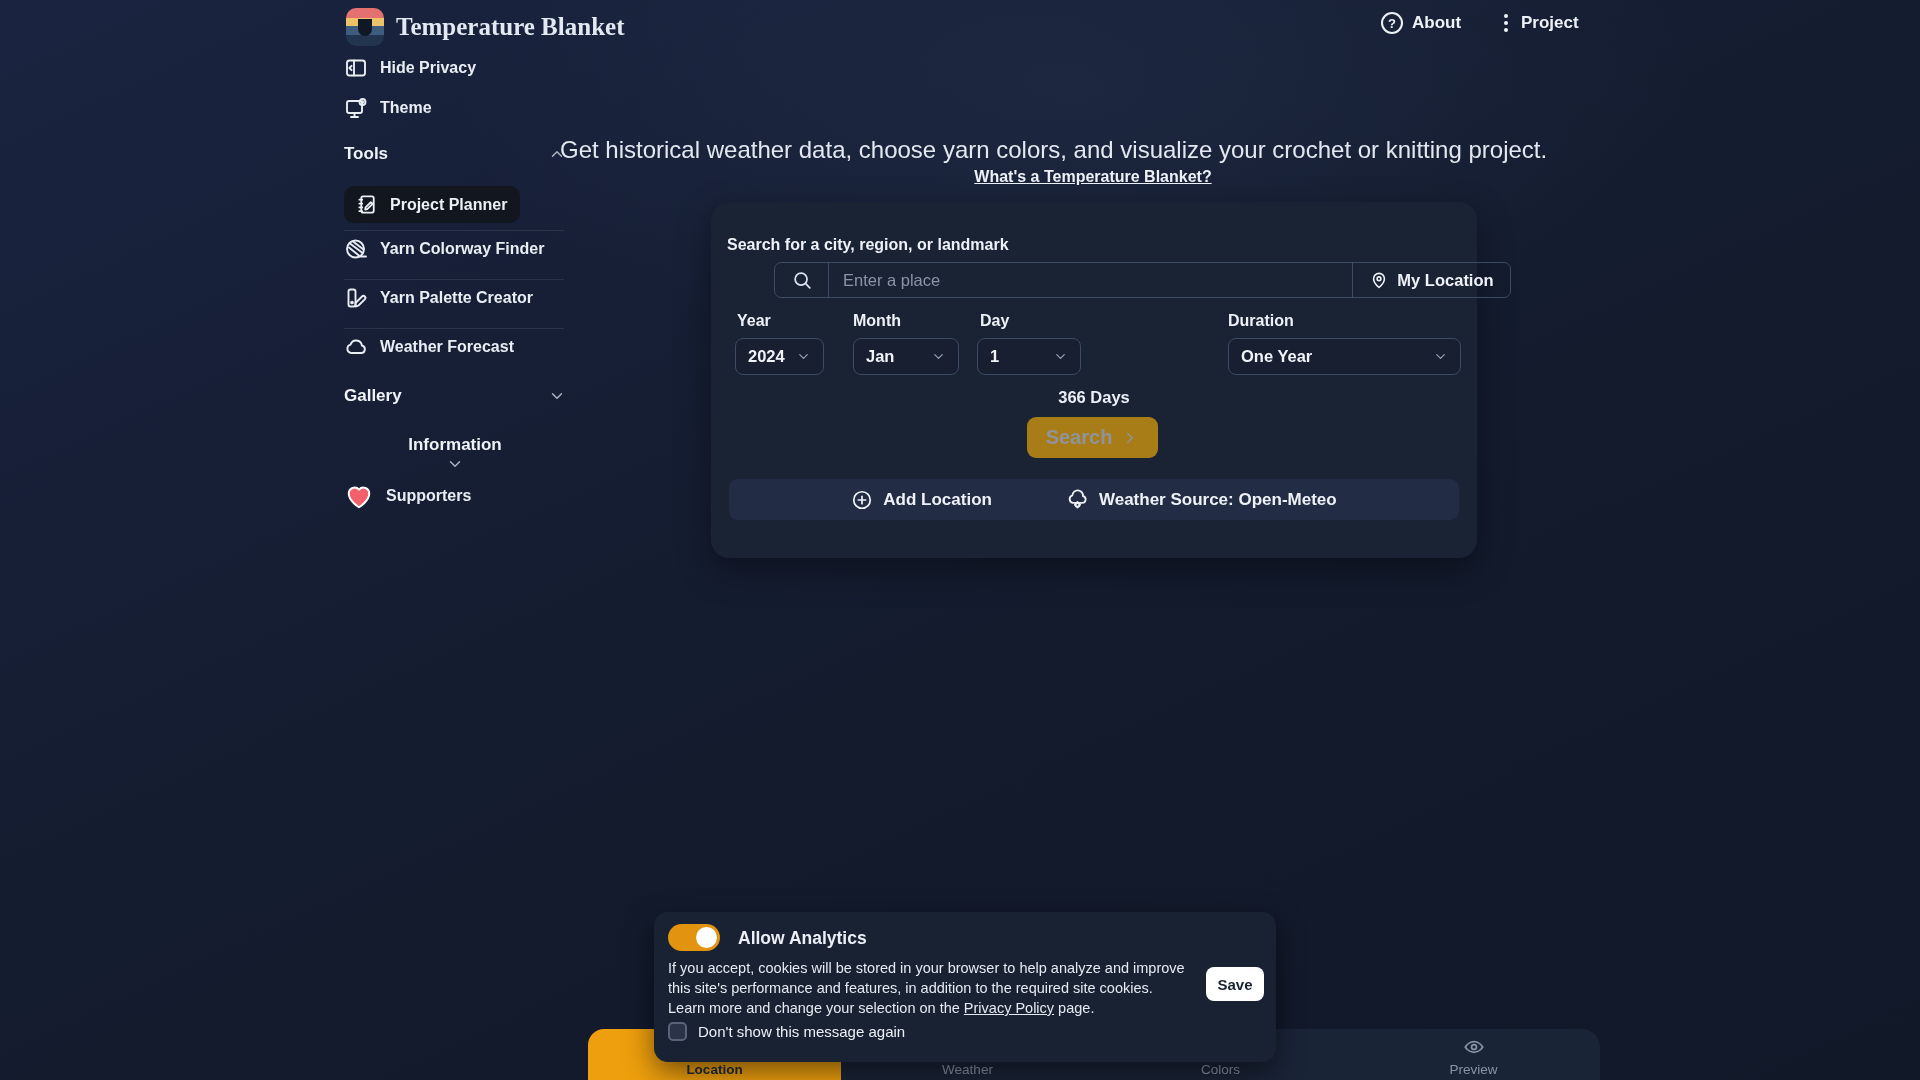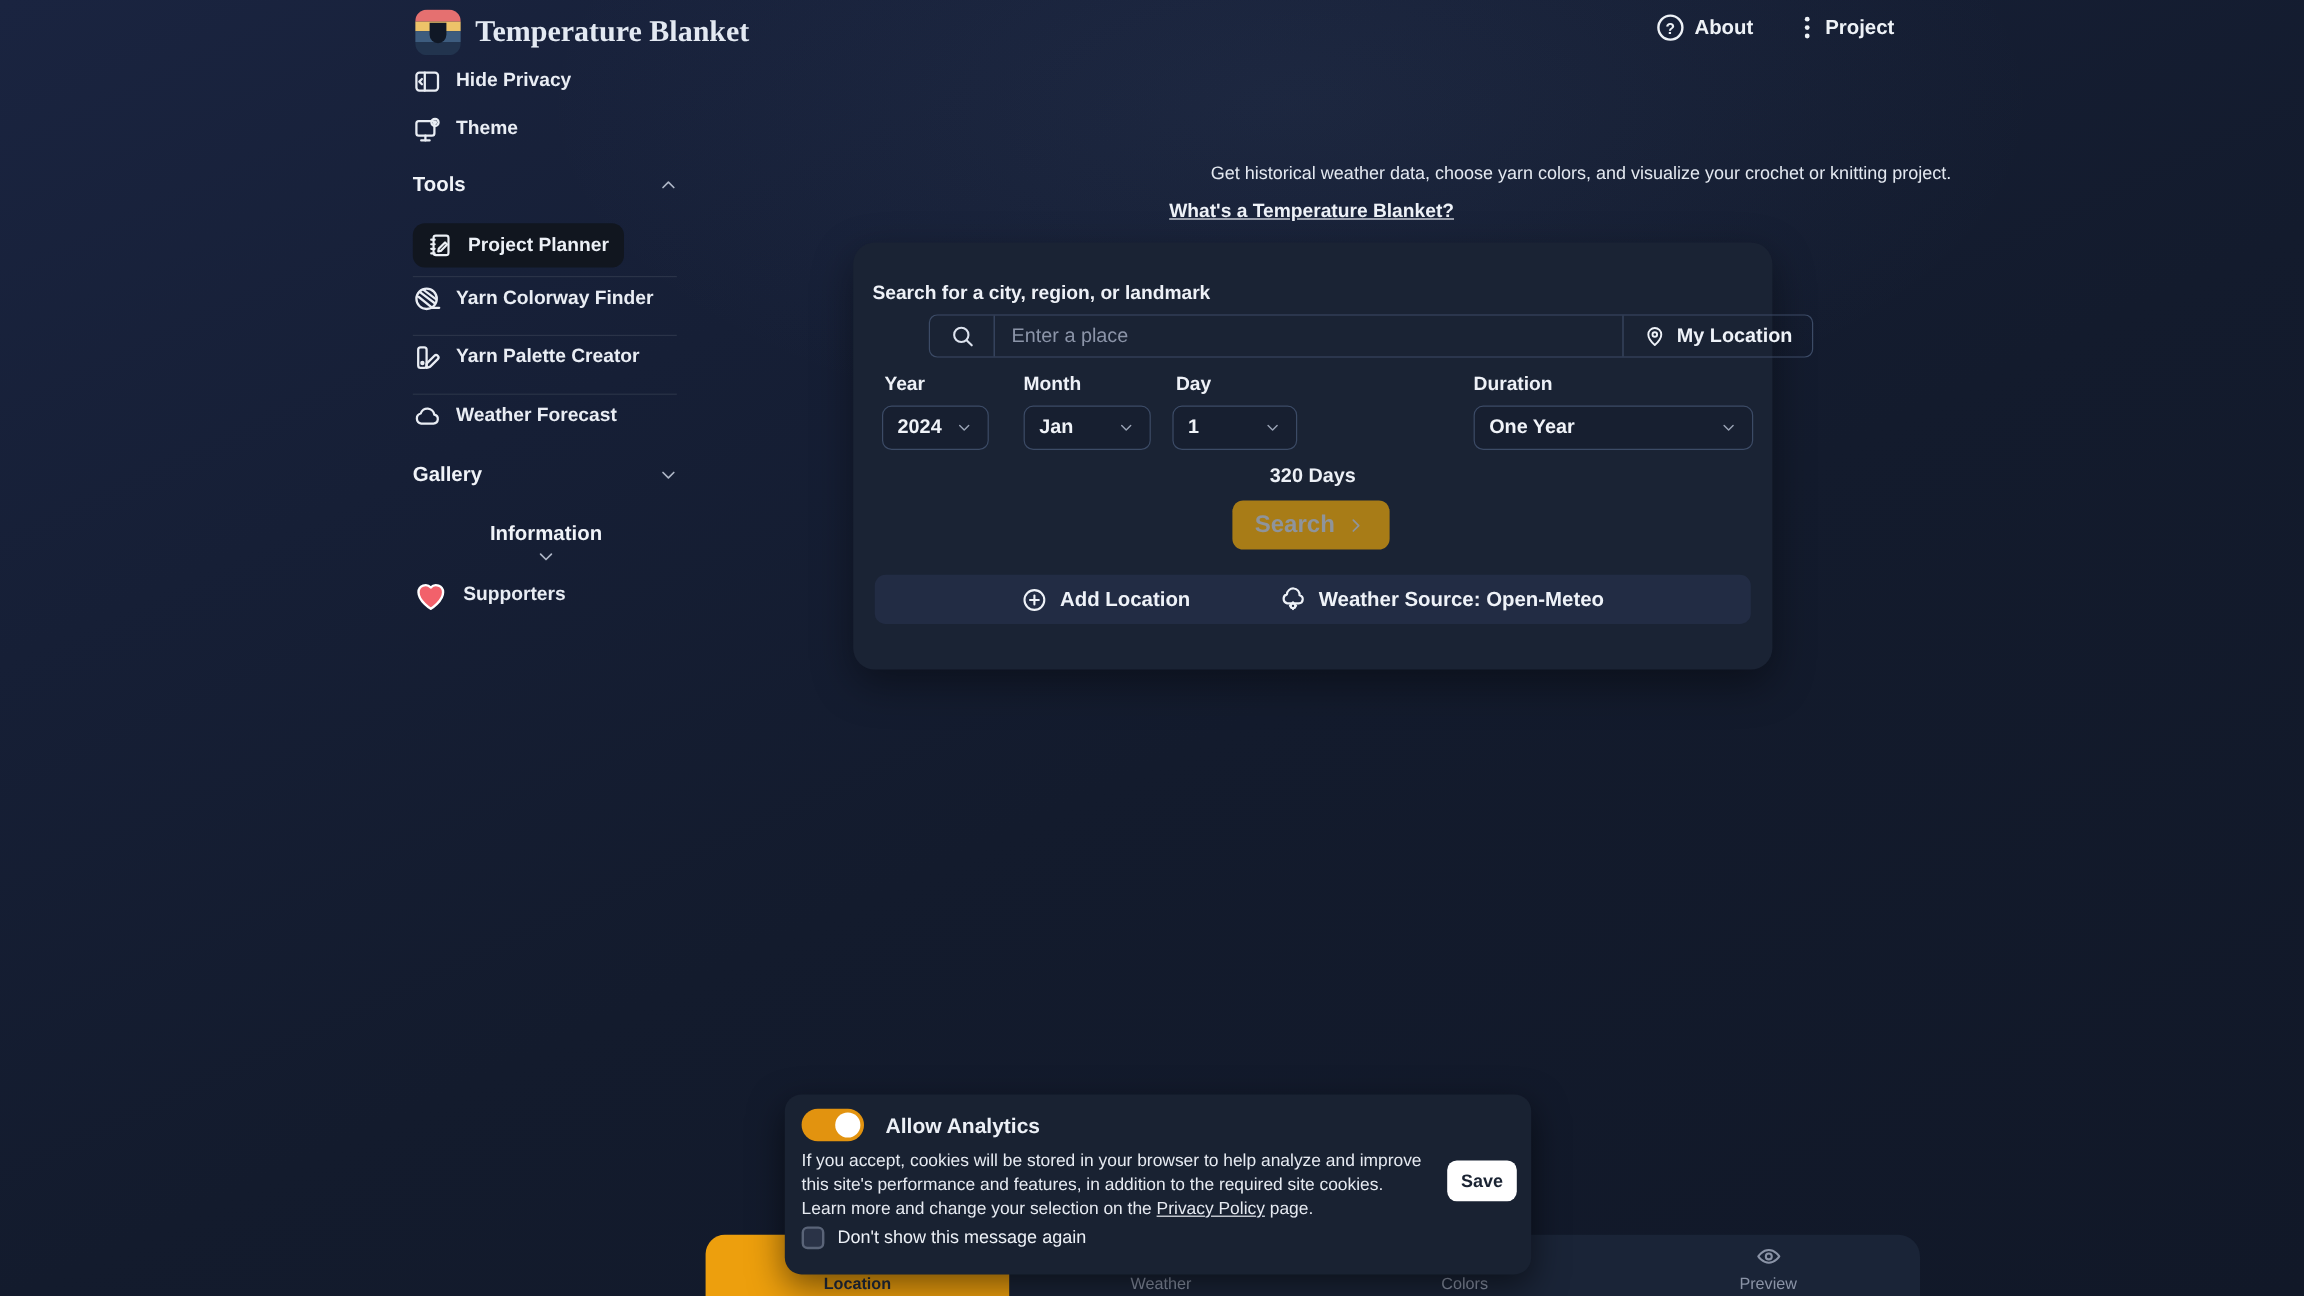--- a/index.html
+++ b/index.html
@@ -38,21 +38,21 @@
           font-size:17px; font-weight:bold; color:#f0f3f8; cursor:pointer; }
   .sect .chev { color:#aeb6c6; }
   .pill { left:344px; width:176px; height:37px; background:#11161f; border-radius:10px;
           display:flex; align-items:center; gap:11px; padding:0 12px; font-size:16px; font-weight:bold; cursor:pointer; }
   .divider { left:344px; width:220px; height:1px; background:#2a3348; }
   .heart { width:30px; height:30px; }
 
   
   .hero-title { left:560px; width:1066px; top:68px; text-align:center;
     font-family:"Liberation Serif", serif; font-weight:bold; font-size:57px; color:#b7cee5; }
-  .hero-sub { left:560px; width:1066px; top:136px; text-align:right; font-size:15px; color:#e3e8f0; }
+  .hero-sub { left:560px; width:1066px; top:136px; text-align:left; font-size:24px; color:#e3e8f0; }
   .hero-link { left:560px; width:1066px; top:168px; text-align:center; font-size:16px; font-weight:bold;
     color:#eef2f8; }
   .hero-link span { text-decoration:underline; cursor:pointer; }
 
   
   .panel { left:711px; top:202px; width:766px; height:356px; background:#1a2334; border-radius:18px;
            box-shadow:0 12px 34px rgba(0,0,0,0.38); }
   .p-label { left:727px; top:236px; font-size:16px; font-weight:bold; color:#eef1f7; }
   .search-row { left:726px; top:262px; width:737px; height:36px; border:1px solid #3c4b66; border-radius:7px;
                 display:flex; align-items:stretch;margin-left:48px; }
@@ -269,21 +269,21 @@
         <polyline points="6,9 12,15 18,9"></polyline>
       </svg>
   </div>
   <div class="abs sel" style="left:1228px; width:233px;">
     <span>One Year</span>
     <svg class="ic chev" width="15" height="15" viewBox="0 0 24 24">
         <polyline points="6,9 12,15 18,9"></polyline>
       </svg>
   </div>
 
-  <div class="abs days">320 Days</div>
+  <div class="abs days">366 Days</div>
 
   <button class="abs search-btn">
     <span>Search</span>
     <svg class="ic" width="18" height="18" viewBox="0 0 24 24" style="stroke:#8f949b;">
       <polyline points="9,6 15,12 9,18"></polyline>
     </svg>
   </button>
 
   <div class="abs p-bar">
     <div class="item">

